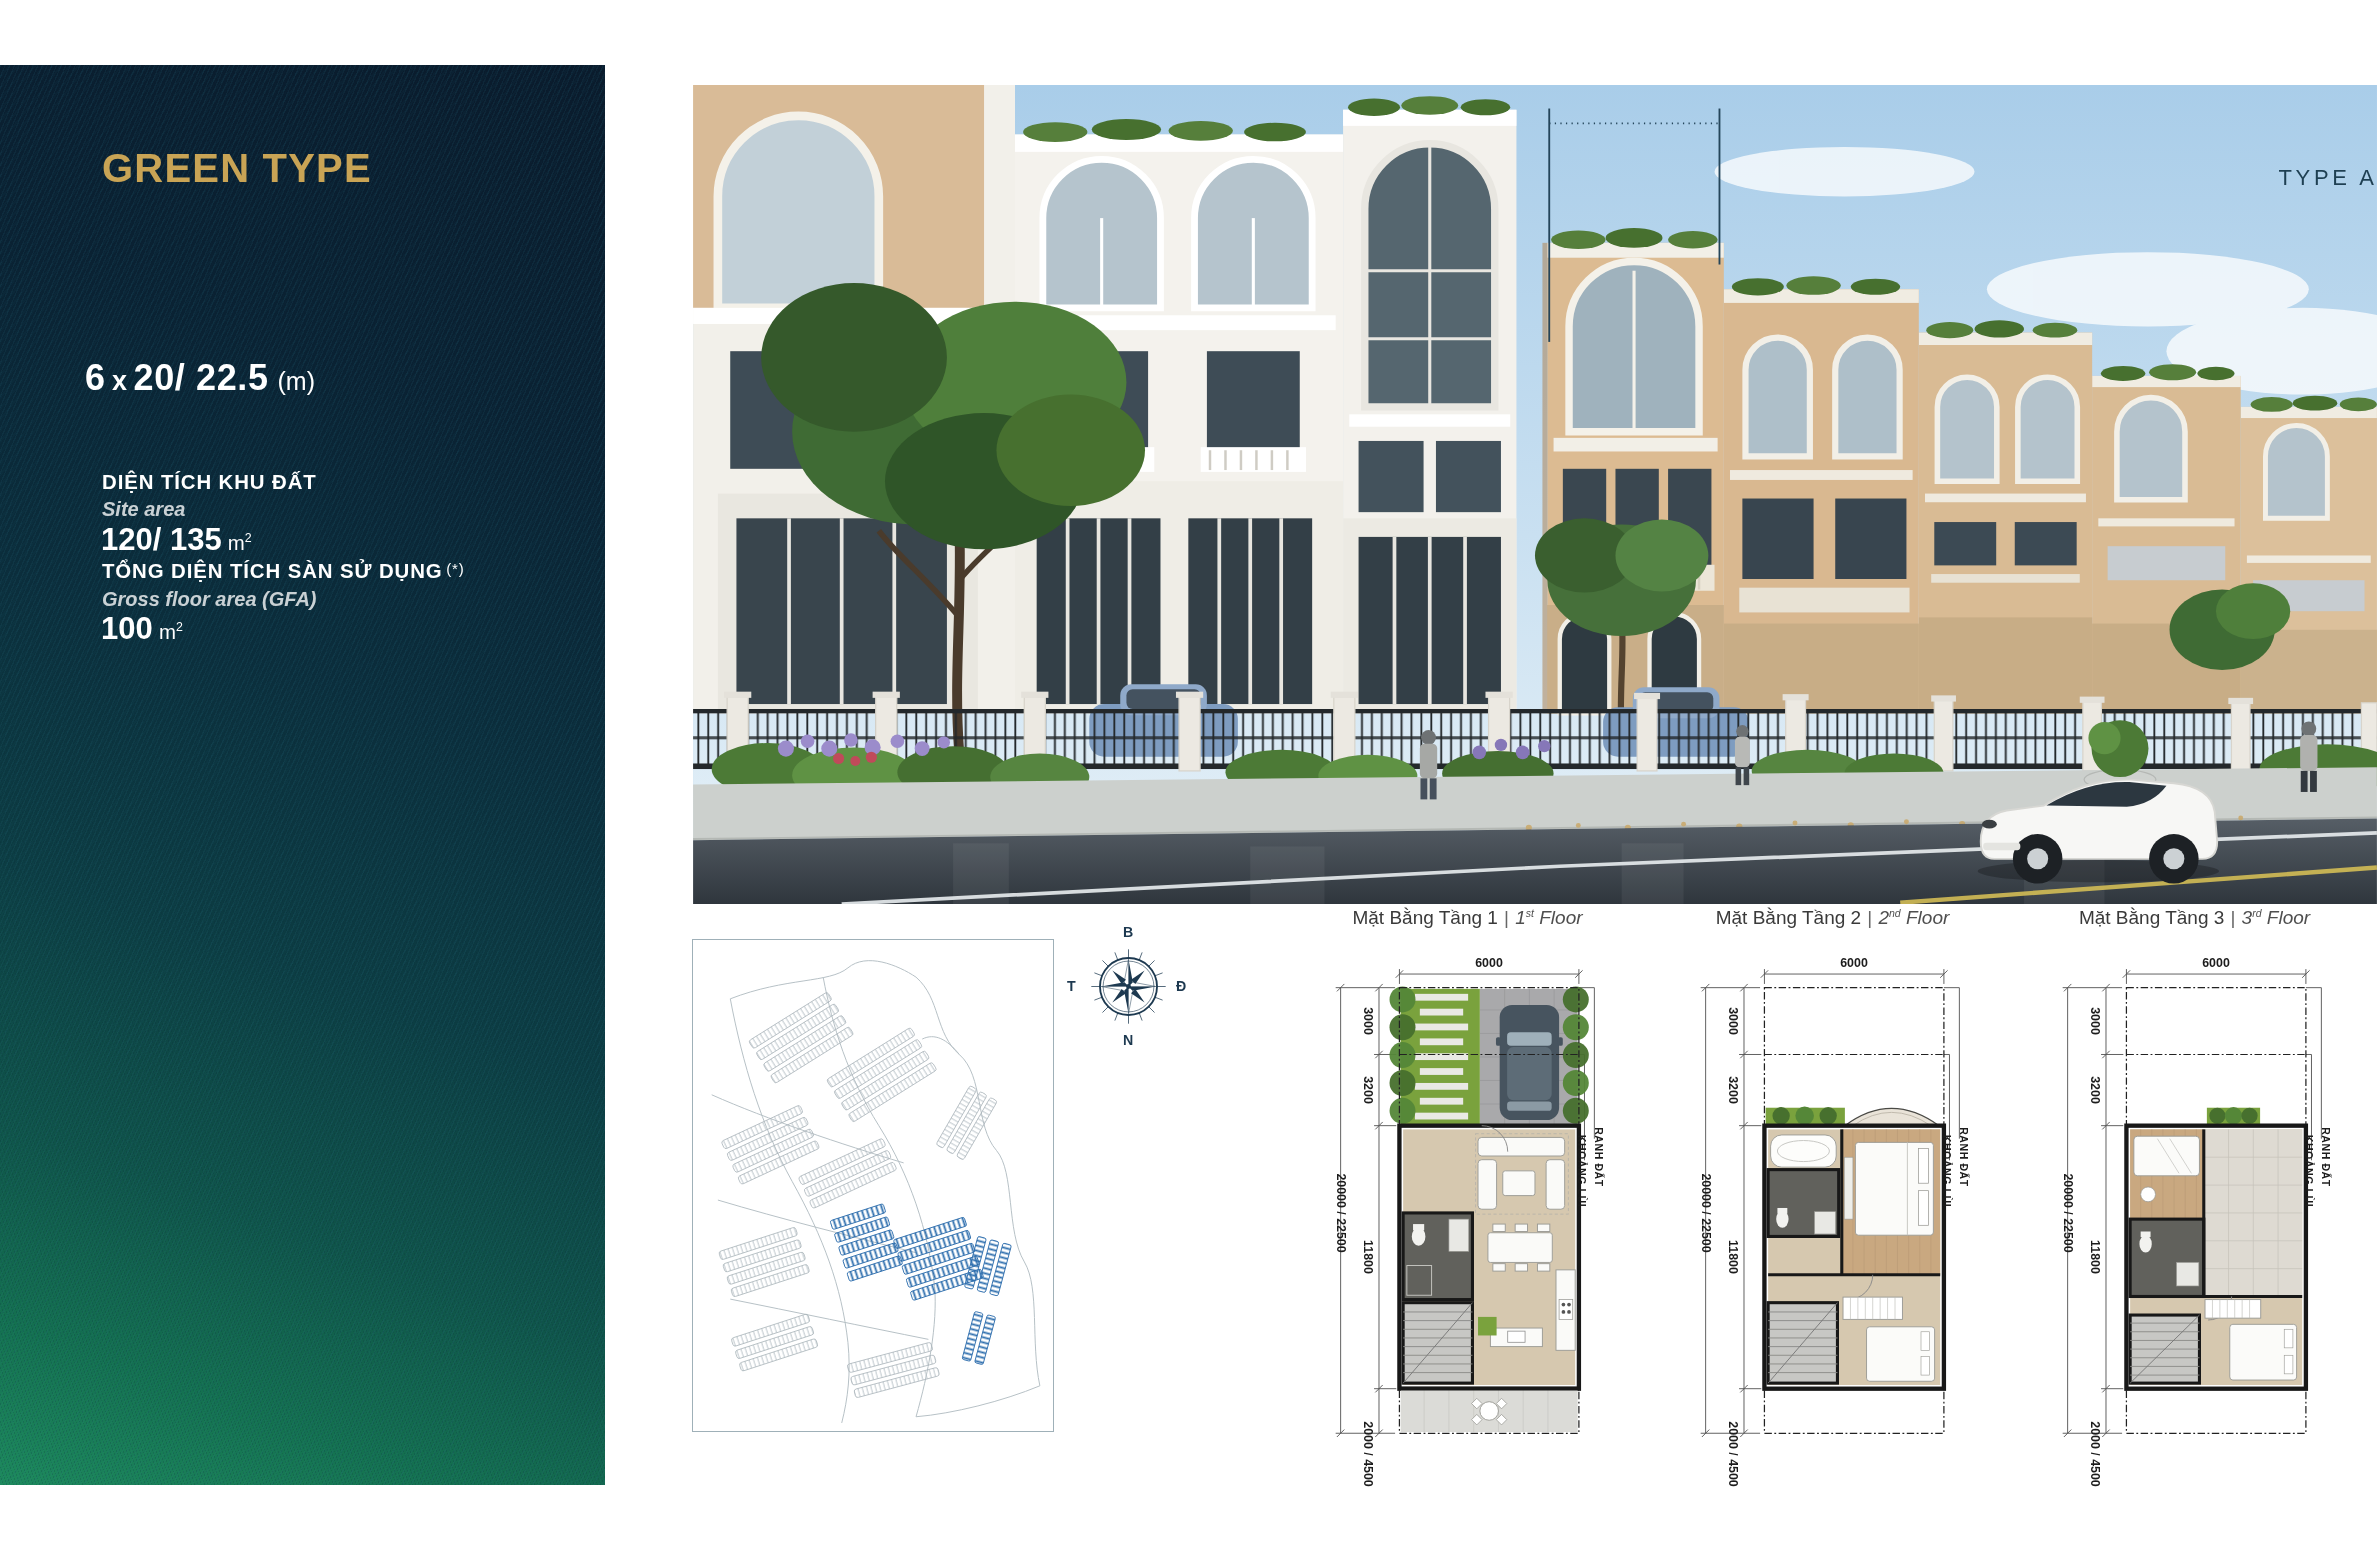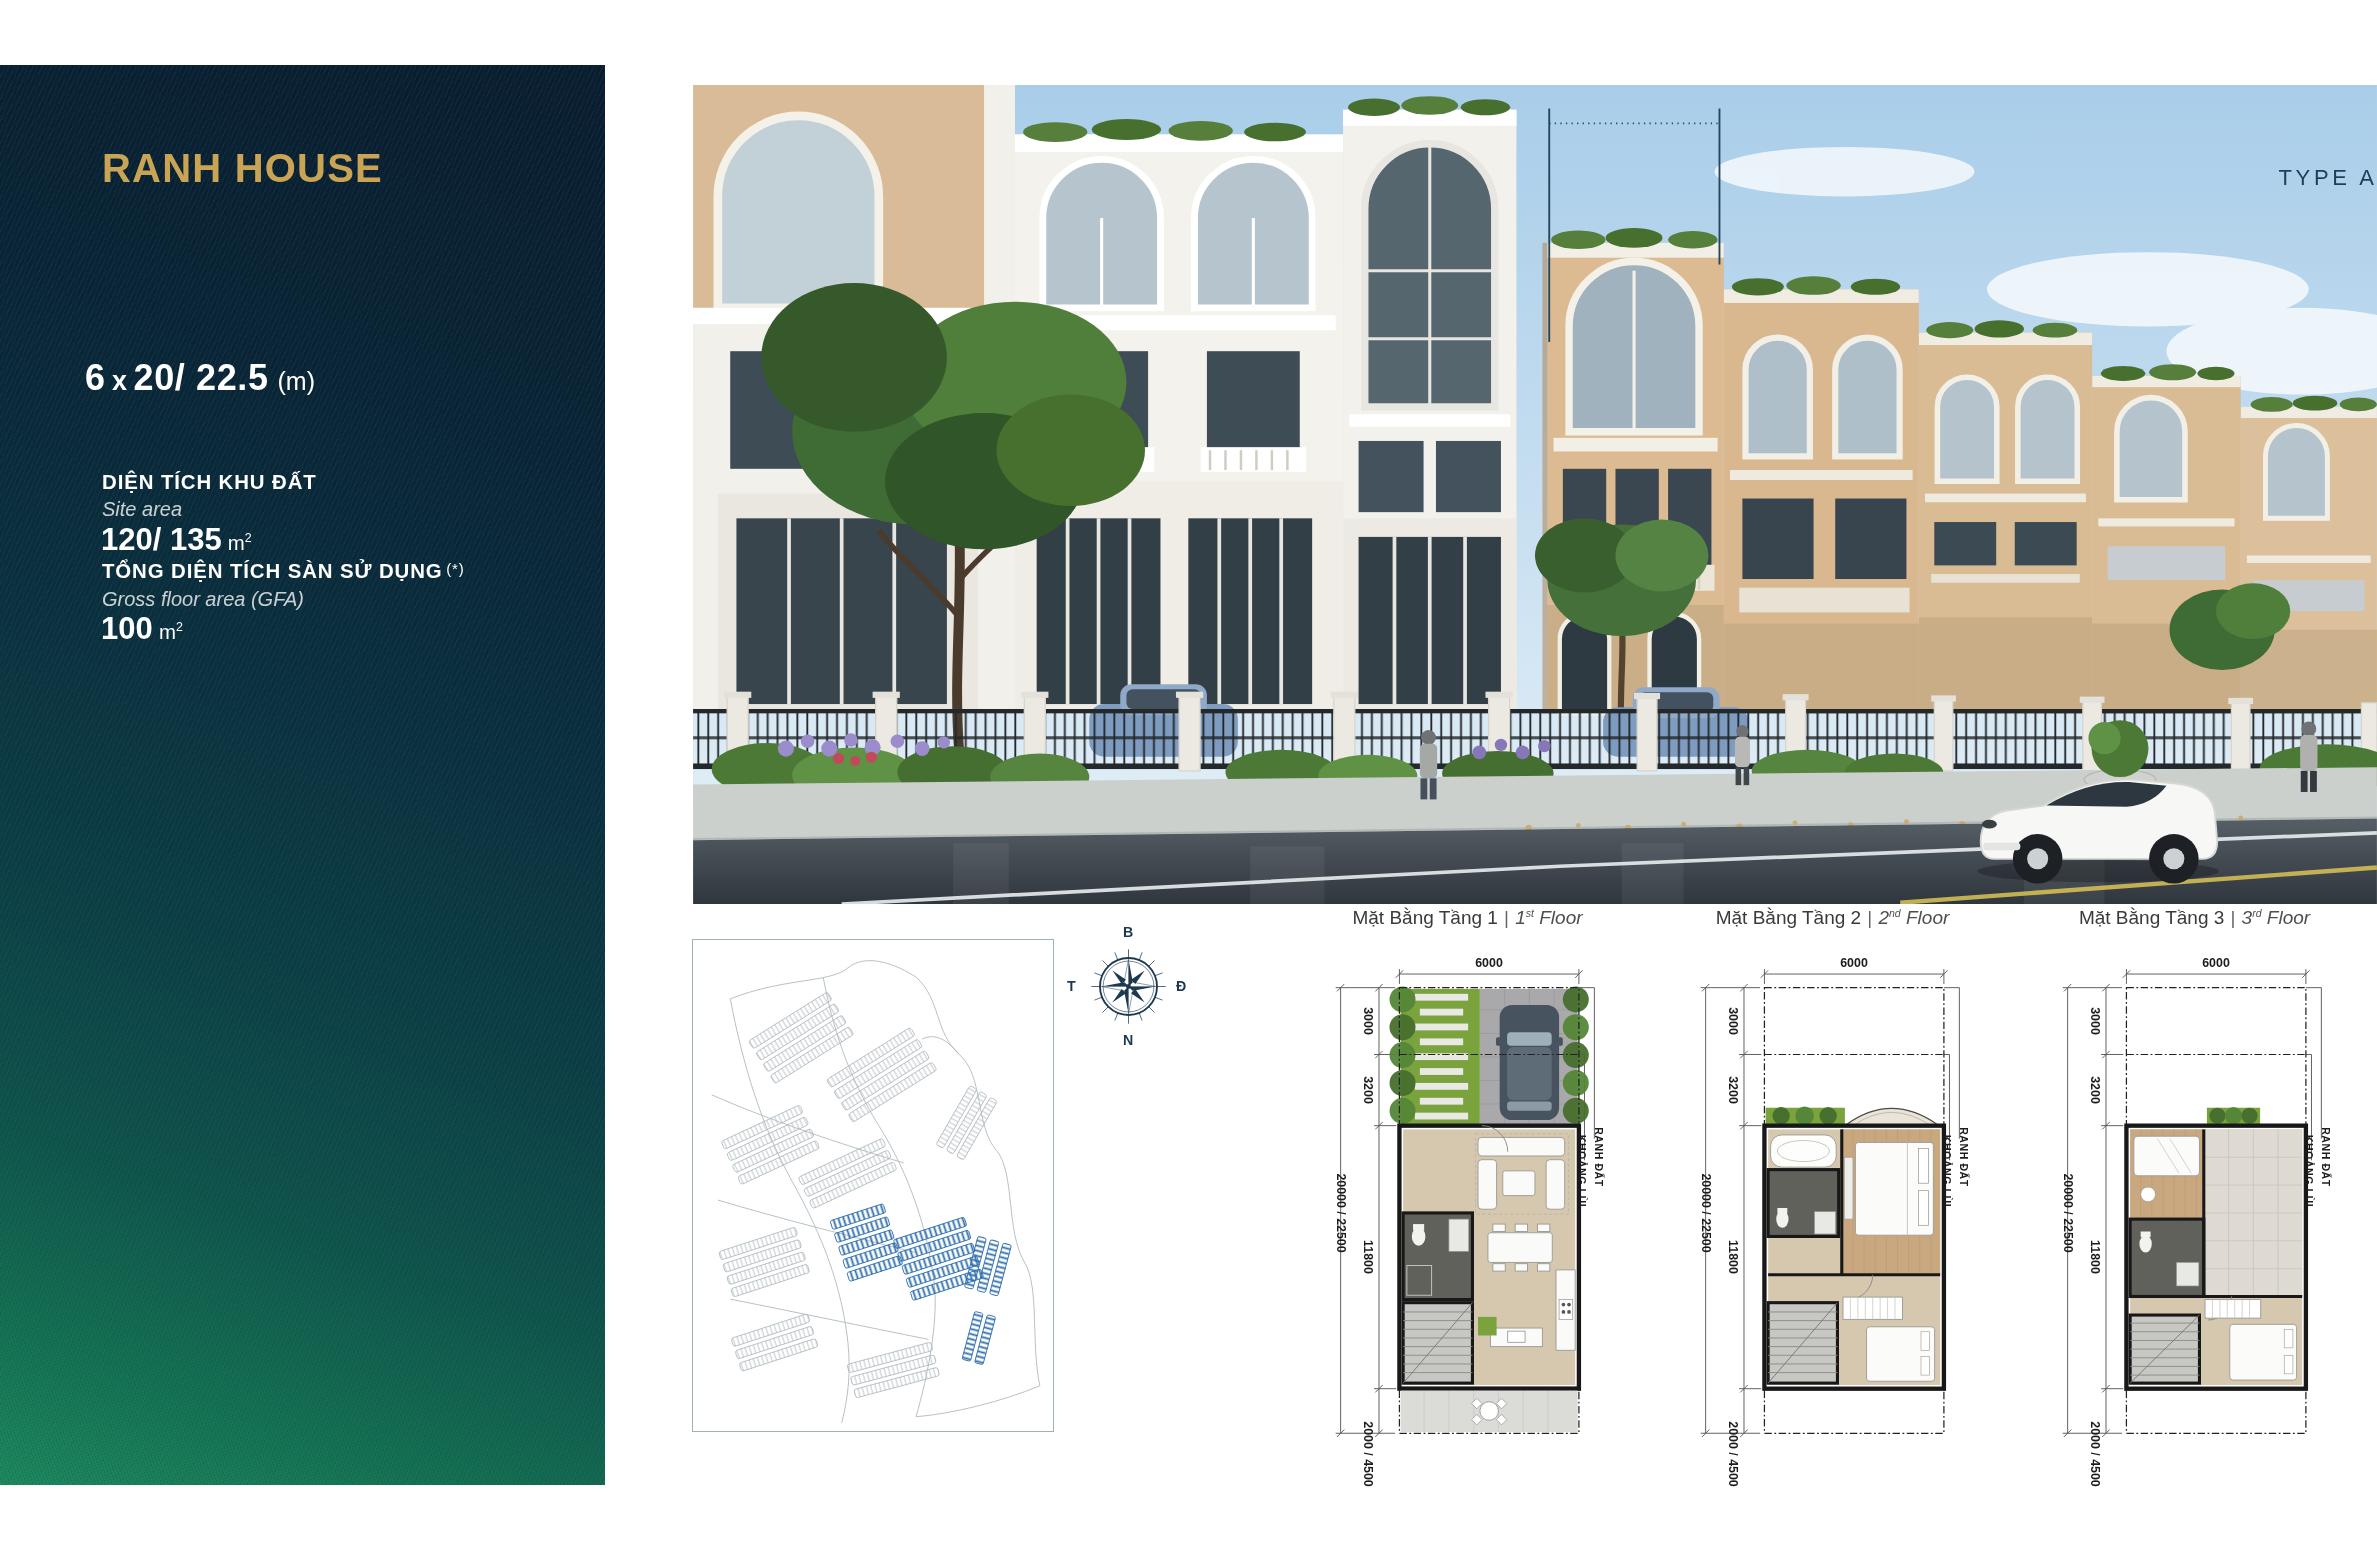--- a/index.html
+++ b/index.html
@@ -14,21 +14,21 @@
       repeating-linear-gradient(70deg, rgba(10,40,60,0.18) 0 0.6px, rgba(0,0,0,0) 0.6px 3.1px),
       repeating-linear-gradient(128deg, rgba(24,90,110,0.08) 0 1.9px, rgba(0,0,0,0) 1.9px 6.8px),
       linear-gradient(200deg,#0a1b2c 0%,#0a2233 24%,#0b2e3c 44%,#0c3d43 62%,#0f5449 78%,#147150 90%,#1d8a5c 100%);}
   .panel-title{left:102px;top:79px;color:#c9a455;font-size:40px;font-weight:700;
     letter-spacing:1.2px;line-height:1.22;}
   .dims-line{left:85px;top:292px;color:#ffffff;white-space:nowrap;}
   .dims-line .big{font-size:36px;font-weight:700;letter-spacing:0.6px;}
   .dims-line .x{font-size:27px;font-weight:700;padding:0 3.7px;}
   .dims-line .unit{font-size:25px;font-weight:300;padding-left:6.2px;}
   .spec-label{color:#ffffff;font-size:20.4px;font-weight:700;letter-spacing:0.9px;white-space:nowrap;}
-  .spec-en{color:rgba(255,255,255,0.78);font-size:20px;font-style:italic;font-weight:400;white-space:nowrap;}
+  .spec-en{color:rgba(255,255,255,0.78);font-size:20px;font-style:italic;font-weight:700;white-space:nowrap;}
   .spec-val{color:#ffffff;font-size:31px;font-weight:700;white-space:nowrap;text-align:right;}
   .spec-val .u{font-size:20.4px;font-weight:300;padding-left:6.2px;}
   .spec-val sup{font-size:12.4px;}
   .spec-label .star{font-size:15px;font-weight:300;vertical-align:3.7px;padding-left:3.7px;}
   .panel-foot{left:102px;top:622px;color:rgba(255,255,255,0.75);font-size:16.7px;
     font-weight:300;line-height:1.45;}
 
   
   .photo{left:693px;top:65px;width:1684px;height:819px;overflow:hidden;background:#c3dcf0;margin-top:20px;}
   .typea{left:1573px;top:80px;width:124px;text-align:center;color:#1e3f52;
@@ -53,21 +53,21 @@
   .footer-note{left:706px;top:1454px;color:#87939a;font-size:16.7px;font-style:italic;
     line-height:1.5;}
 </style>
 </head>
 <body>
 
 <div class="canvas">
 
   <div class="abs panel">
     <div class="abs panel-title">
-      <div>RANH HOUSE</div>
+      <div>GREEN TYPE</div>
     </div>
 
     <div class="abs dims-line">
       <span class="big">6</span>
       <span class="x">x</span>
       <span class="big">20/ 22.5</span>
       <span class="unit">(m)</span>
     </div>
 
     <div class="abs spec-label" style="left:102px;top:406px;">DIỆN TÍCH KHU ĐẤT</div>

